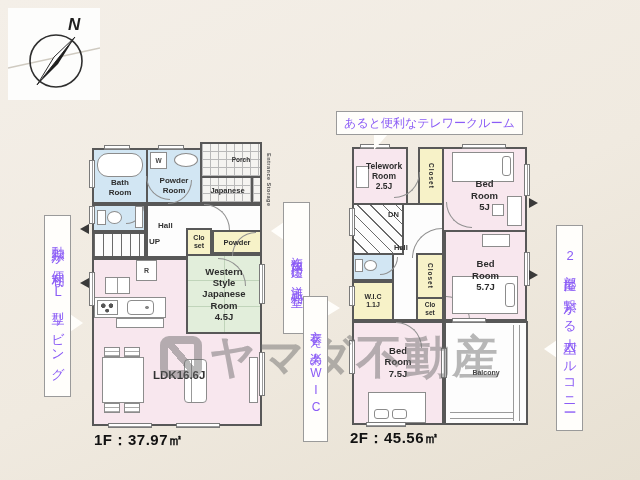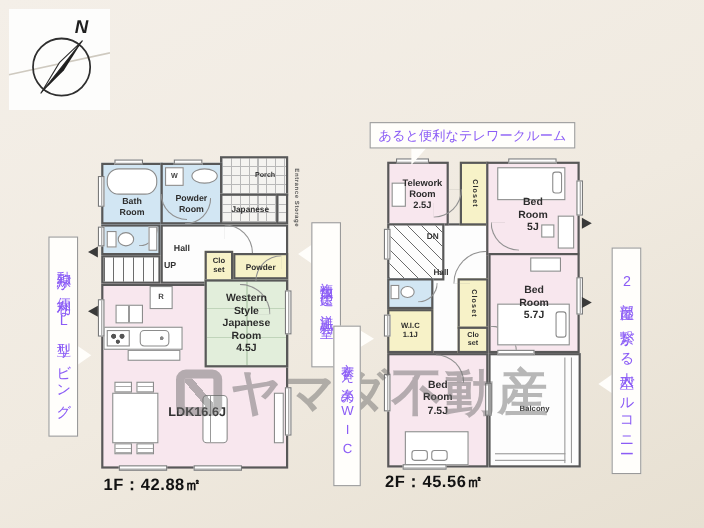--- a/index.html
+++ b/index.html
@@ -234,16 +234,16 @@
   <div class="ptr" style="left:327px;top:300px;border-top:8px solid transparent;border-bottom:8px solid transparent;border-left:13px solid #fffefb"></div>
 
   <div class="callout vt" style="left:556px;top:225px;width:27px;height:206px;font-size:13px">2部屋に繋がる大型バルコニー</div>
   <div class="ptr" style="left:544px;top:340px;border-top:9px solid transparent;border-bottom:9px solid transparent;border-right:13px solid #fffefb"></div>
 
   <div class="watermark">
     <div class="wm-logo"></div>
     <div class="wm-text">ヤマダ不動産</div>
   </div>
 
-  <div class="arealabel" style="left:94px;top:431px;font-size:15px">1F：42.88㎡</div>
+  <div class="arealabel" style="left:94px;top:431px;font-size:15px">1F：37.97㎡</div>
   <div class="arealabel" style="left:350px;top:429px;font-size:15px">2F：45.56㎡</div>
 
 </div>
 
 </body></html>

